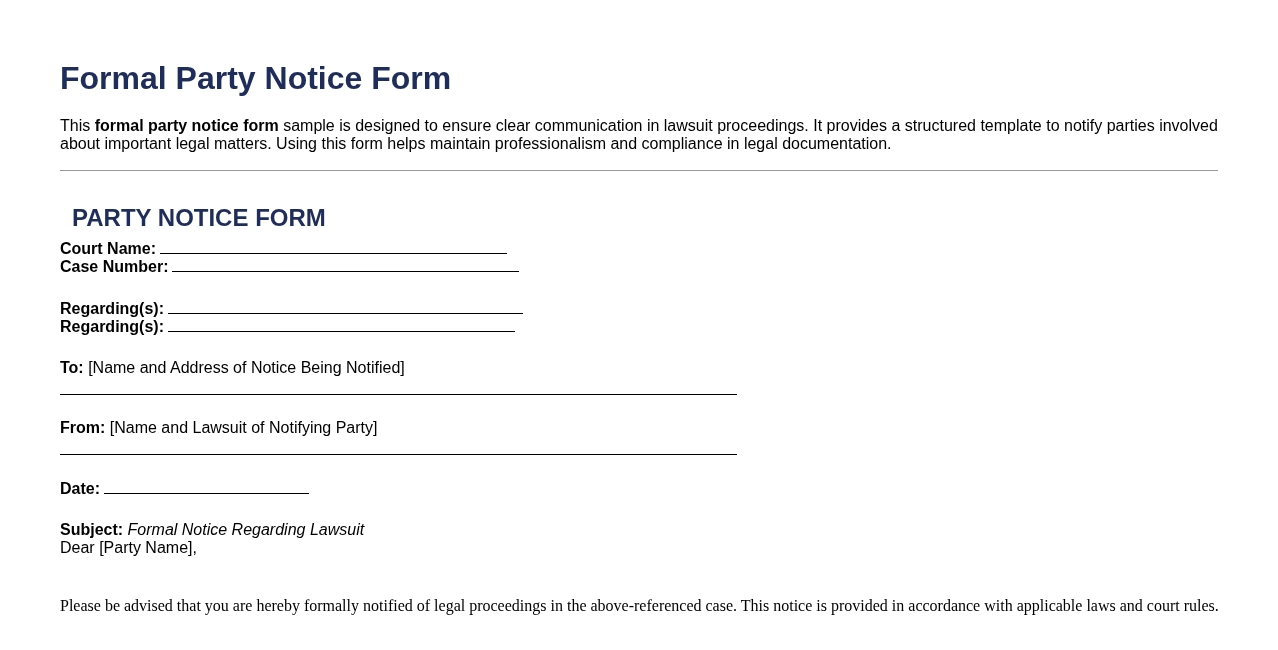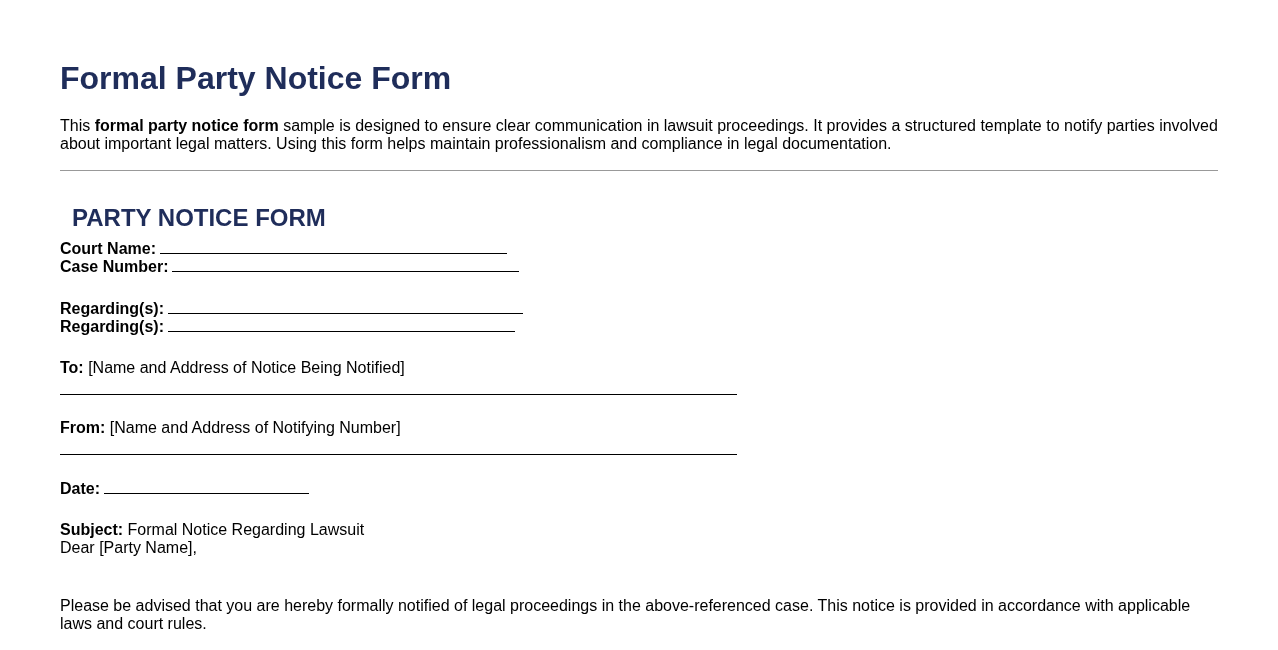--- a/index.html
+++ b/index.html
@@ -23,22 +23,22 @@
       border: 0; border-top: 1px solid #999; margin: 0;
     }
     h2 {
       position: absolute; left: 60px; top: 192px; margin: 12px;
       font-size: 24px; font-weight: bold; color: #1f2d5a; line-height: 28px;
     }
     .line { position: absolute; left: 60px; line-height: 18px; font-size: 16px; white-space: nowrap; }
     .lbl { font-weight: bold; margin-top: 8px; }
     .blank { display: inline-block; border-bottom: 1px solid #000; height: 14px; vertical-align: baseline; margin-left: 4px; }
     .rule { position: absolute; left: 60px; width: 677px; height: 0; border-top: 1px solid #000; }
-    .it { }
-    .para { position: absolute; left: 60px; width: 1160px; line-height: 18px; margin: 0; font-size: 16px; }
+    .it { font-style: italic; }
+    .para { position: absolute; left: 60px; width: 1160px; line-height: 18px; margin: 0; font-size: 16px; font-family: Liberation Serif, serif; }
   </style>
 </head>
 <body>
 
 <div class="page">
   <h1>Formal Party Notice Form</h1>
 
   <p class="intro"><span>This </span><b>formal party notice form</b><span> sample is designed to ensure clear communication in lawsuit proceedings. It provides a structured template to notify parties involved about important legal matters. Using this form helps maintain professionalism and compliance in legal documentation.</span></p>
 
   <hr class="divider">
@@ -60,21 +60,21 @@
   </div>
 
   <div class="line" style="top:359px">
     <span class="lbl">To:</span>
     <span>[Name and Address of Notice Being Notified]</span>
   </div>
   <div class="rule" style="top:394px"></div>
 
   <div class="line" style="top:419px">
     <span class="lbl">From:</span>
-    <span>[Name and Address of Notifying Number]</span>
+    <span>[Name and Lawsuit of Notifying Party]</span>
   </div>
   <div class="rule" style="top:454px"></div>
 
   <div class="line" style="top:479px">
     <span class="lbl">Date:</span><span class="blank" style="width:205px"></span>
   </div>
 
   <div class="line" style="top:521px">
     <span class="lbl">Subject:</span>
     <span class="it">Formal Notice Regarding Lawsuit</span>

